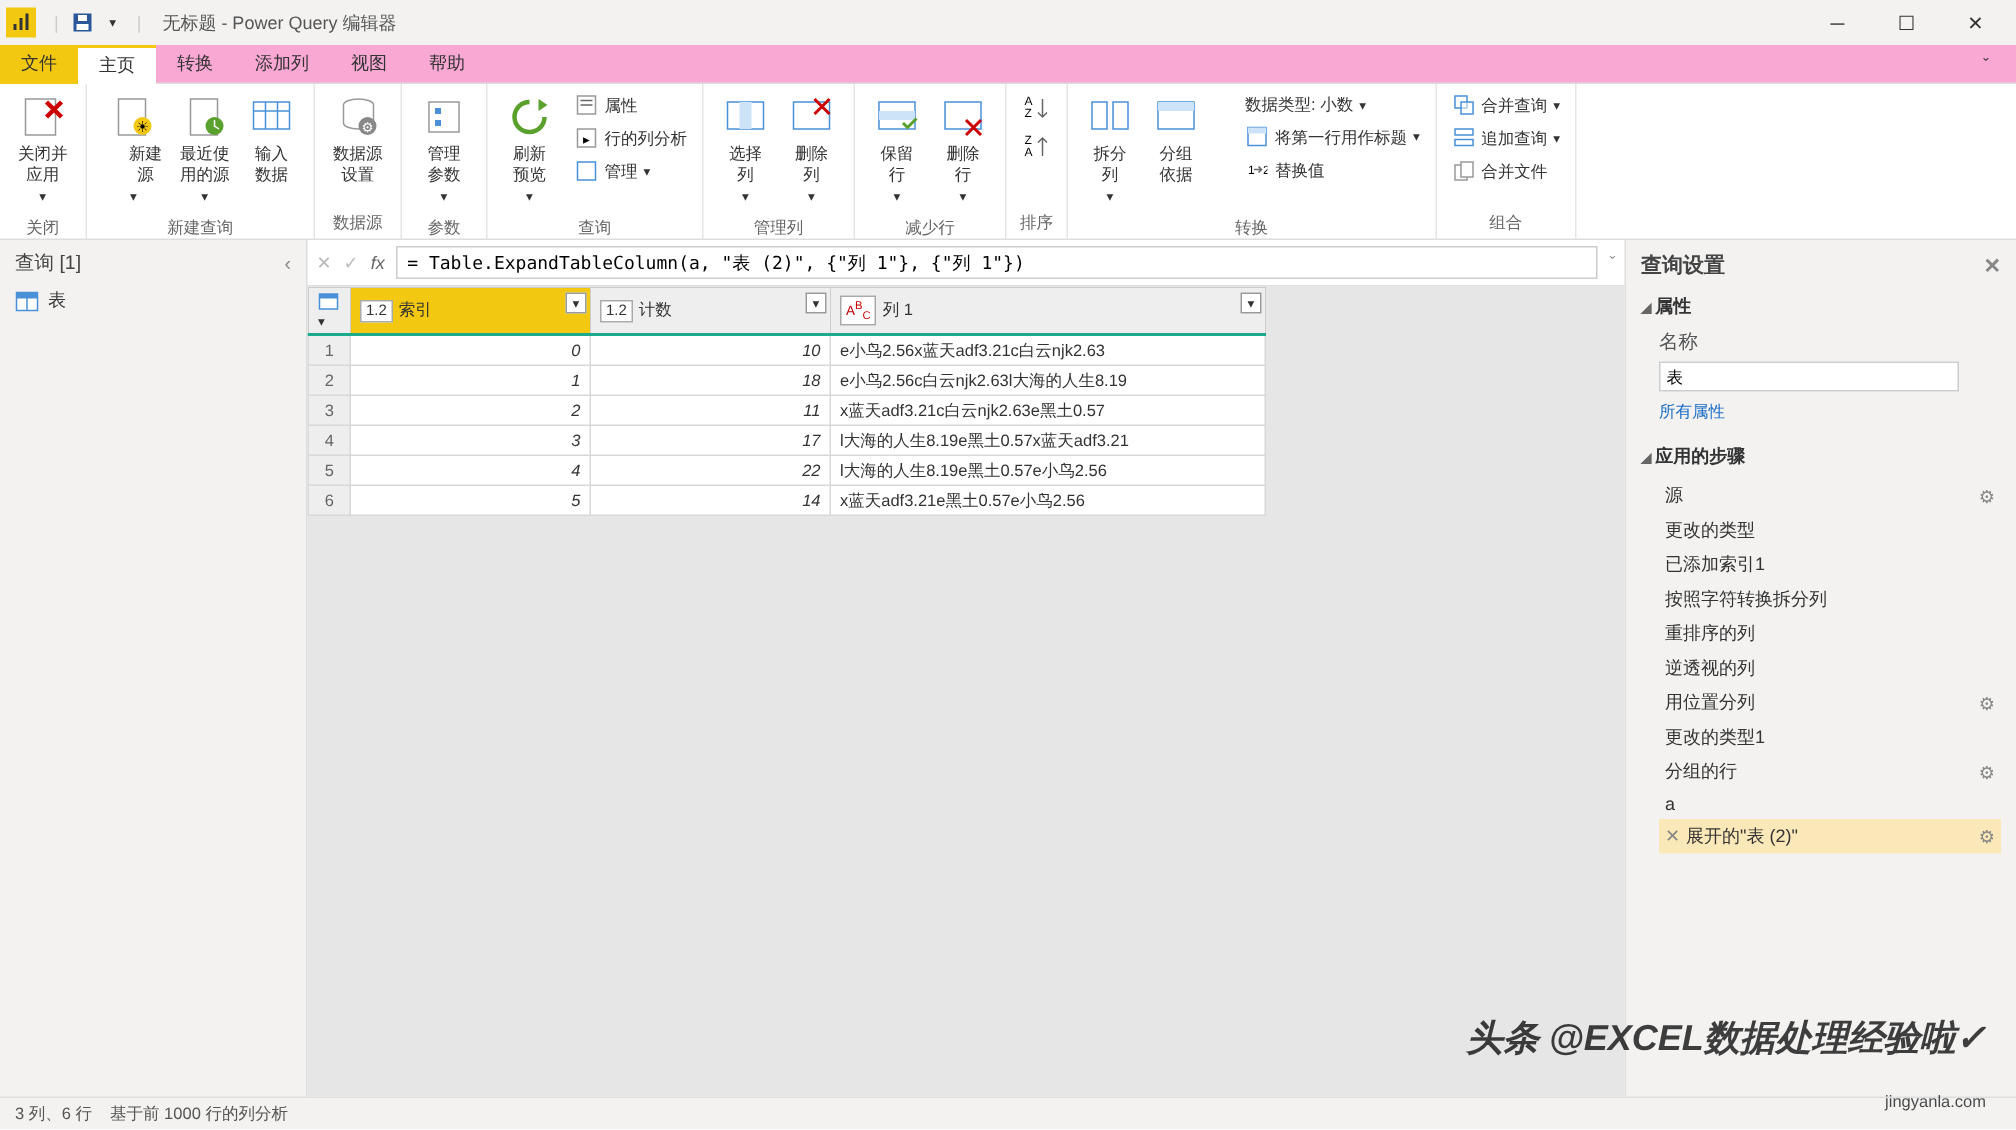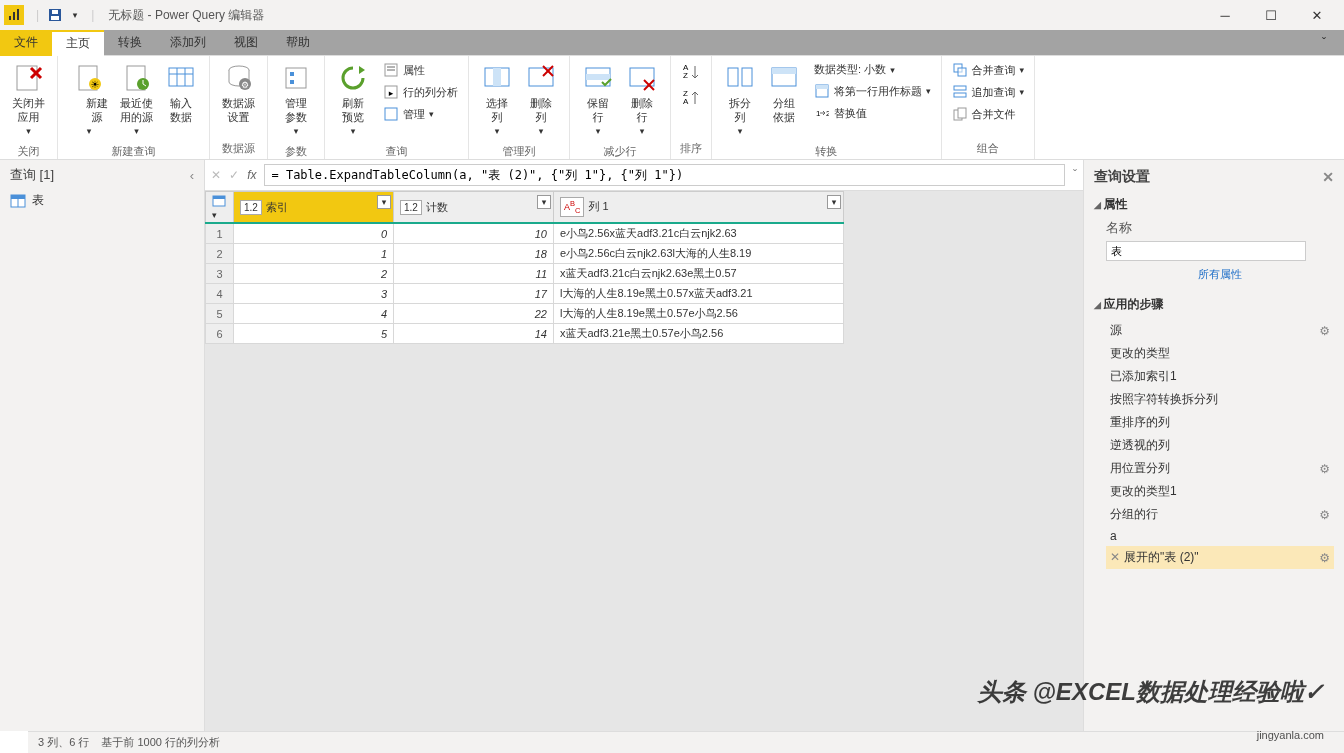--- a/index.html
+++ b/index.html
@@ -5,21 +5,21 @@
 * { margin: 0; padding: 0; box-sizing: border-box; font-family: "Microsoft YaHei", "Segoe UI", sans-serif; }
 body { background: #fff; font-size: 12px; color: #333; overflow: hidden; }
 .window { width: 1344px; height: 753px; display: flex; flex-direction: column; }
 .titlebar { height: 30px; background: #f3f2f1; display: flex; align-items: center; padding: 0 4px; }
 .titlebar .icon { width: 20px; height: 20px; background: #f2c811; display: flex; align-items: center; justify-content: center; font-size: 10px; font-weight: bold; color: #333; }
 .titlebar .qat { display: flex; align-items: center; gap: 4px; margin-left: 8px; }
 .titlebar .qat-icon { width: 16px; height: 16px; display: flex; align-items: center; justify-content: center; }
 .titlebar .title { margin-left: 10px; font-size: 12px; color: #555; }
 .titlebar .winbtns { margin-left: auto; display: flex; }
 .titlebar .winbtn { width: 46px; height: 30px; display: flex; align-items: center; justify-content: center; font-size: 13px; }
-.tabs { height: 26px; background: #a3a3a3; display: flex; align-items: center; border-bottom: 1px solid #ddd; position: relative; }
+.tabs { height: 26px; background: #f9a8d4; display: flex; align-items: center; border-bottom: 1px solid #ddd; position: relative; }
 .tab { padding: 0 14px; height: 26px; display: flex; align-items: center; font-size: 12px; color: #333; }
 .tab.file { background: #f2c811; color: #333; font-weight: 400; }
 .tab.active { background: #fff; border-top: 2px solid #f2c811; }
 .help-btn { margin-left: auto; margin-right: 10px; width: 20px; height: 20px; display: flex; align-items: center; justify-content: center; }
 .ribbon { height: 104px; background: #fff; border-bottom: 1px solid #ddd; display: flex; }
 .rgroup { border-right: 1px solid #e5e5e5; display: flex; flex-direction: column; }
 .rgroup-content { flex: 1; display: flex; align-items: flex-start; padding: 4px 6px; }
 .rgroup-label { height: 18px; font-size: 11px; color: #666; text-align: center; padding: 0 6px; }
 .rbtn { display: flex; flex-direction: column; align-items: center; padding: 2px 6px; font-size: 11px; text-align: center; line-height: 14px; }
 .rbtn .ricon { width: 32px; height: 32px; margin-bottom: 2px; display: flex; align-items: center; justify-content: center; }
@@ -47,26 +47,26 @@
 .grid-table td.rownum { background: #eee; text-align: center; width: 28px; color: #666; }
 .grid-table td.num { text-align: right; font-style: italic; }
 .grid-table tr:first-child td { border-top: 2px solid #1aaa8c; }
 .right-panel { width: 260px; background: #f3f2f1; display: flex; flex-direction: column; padding: 8px 10px; }
 .right-header { display: flex; justify-content: space-between; align-items: center; font-size: 14px; color: #444; margin-bottom: 10px; font-weight: bold; }
 .right-section { margin-bottom: 14px; }
 .right-section h4 { font-size: 12px; font-weight: bold; color: #333; margin-bottom: 6px; }
 .right-section h4::before { content: "◢ "; font-size: 9px; color: #666; }
 .prop-label { font-size: 13px; color: #555; padding-left: 12px; margin-bottom: 4px; }
 .prop-input { margin-left: 12px; width: 200px; border: 1px solid #ccc; padding: 3px 4px; font-size: 11px; background: #fff; }
-.prop-link { color: #1a6cc7; font-size: 11px; padding-left: 12px; margin-top: 6px; cursor: pointer; text-align: center; }
+.prop-link { color: #1a6cc7; font-size: 11px; padding-left: 12px; margin-top: 6px; cursor: pointer; }
 .steps { padding-left: 12px; }
 .step { display: flex; align-items: center; justify-content: space-between; padding: 3px 4px; font-size: 12px; }
 .step.selected { background: #fbe8b8; }
 .step .gear { color: #888; font-size: 12px; }
-.statusbar { height: 22px; background: #f3f2f1; border-top: 1px solid #ddd; display: flex; align-items: center; padding: 0 10px; font-size: 11px; color: #555; margin-left: 28px; }
+.statusbar { height: 22px; background: #f3f2f1; border-top: 1px solid #ddd; display: flex; align-items: center; padding: 0 10px; font-size: 11px; color: #555; }
 .sep { color: #ccc; margin: 0 4px; }
 .watermark { position: absolute; right: 20px; bottom: 45px; font-size: 24px; font-weight: bold; color: rgba(0,0,0,0.75); font-style: italic; pointer-events: none; }
 .watermark2 { position: absolute; right: 20px; bottom: 12px; font-size: 11px; color: rgba(0,0,0,0.7); pointer-events: none; }
 svg { display: block; }
 </style>
 </head>
 <body>
 
 <div class="window">
 
@@ -349,21 +349,21 @@
         <div class="rbtn">
             <div class="ricon">
               <svg width="32" height="32">
                 <rect x="4" y="6" width="24" height="18" fill="#fff" stroke="#4a90d9"></rect>
                 <rect x="4" y="6" width="24" height="6" fill="#cde3f7"></rect>
               </svg>
             </div>
             <span style="white-space:pre-line;">分组
 依据</span>
           </div>
-        <div class="rcol" style="margin-left:4px;">
+        <div class="rcol" style="margin-left:20px;">
           <div class="rbtn-sm">
               <span>数据类型: 小数</span> 
               <span style="font-size:9px;">▾</span>
             </div>
           <div class="rbtn-sm">
               <div class="ricon-sm">
                 <svg width="14" height="14">
                   <rect x="1" y="1" width="12" height="12" fill="#fff" stroke="#4a90d9"></rect>
                   <rect x="1" y="1" width="12" height="4" fill="#cde3f7"></rect>
                 </svg>

